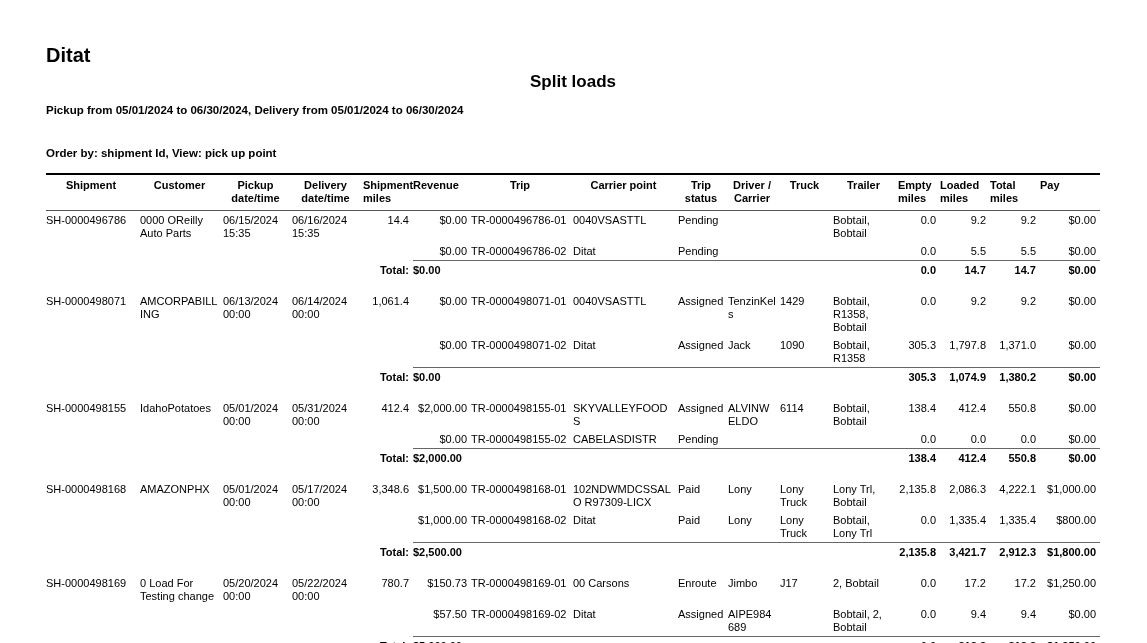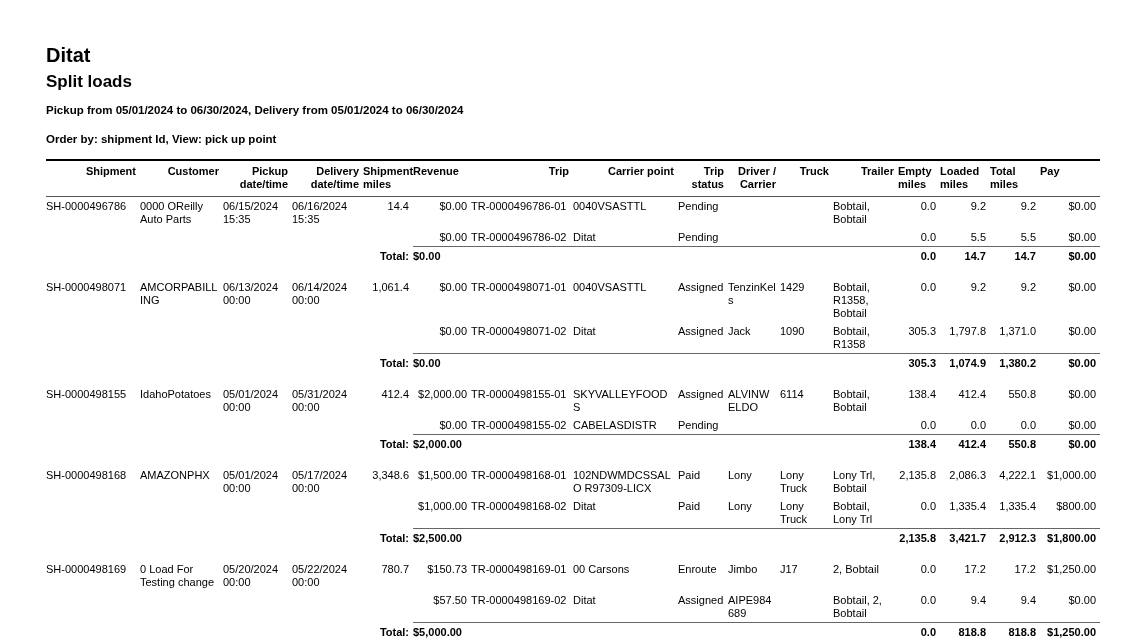--- a/index.html
+++ b/index.html
@@ -7,35 +7,35 @@
     margin: 0; padding: 0;
     width: 1147px; height: 643px;
     background: #ffffff;
     font-family: "Liberation Sans", sans-serif;
     color: #000;
     overflow: hidden;
   }
   .page { padding: 44px 47px 0 46px; }
 
   .title { font-size: 20px; font-weight: bold; margin: 0 0 5px 0; }
-  .subtitle { font-size: 17px; font-weight: bold; margin: 0 0 12px 0; }
-  .meta { font-size: 11.5px; font-weight: bold; margin: 0 0 17px 0; }
+  .subtitle { font-size: 17px; font-weight: bold; margin: 0 0 12px 0; text-align: center; }
+  .meta { font-size: 11.5px; font-weight: bold; margin: 0 0 31px 0; }
   .meta.orderby { margin: 0 0 14px 0; }
 
   table.report {
     border-collapse: collapse;
     table-layout: fixed;
     width: 1054px;
     font-size: 11px;
     line-height: 13px;
   }
   thead th {
     font-size: 11px;
     font-weight: bold;
-    text-align: right;
+    text-align: center;
     vertical-align: top;
     border-top: 2.5px solid #000;
     border-bottom: 1.5px solid #555;
     padding: 4px 4px 5px 0;
   }
   thead th.num { text-align: left; }
   td {
     vertical-align: top;
     padding: 3px 4px 2px 0;
     overflow-wrap: break-word;

